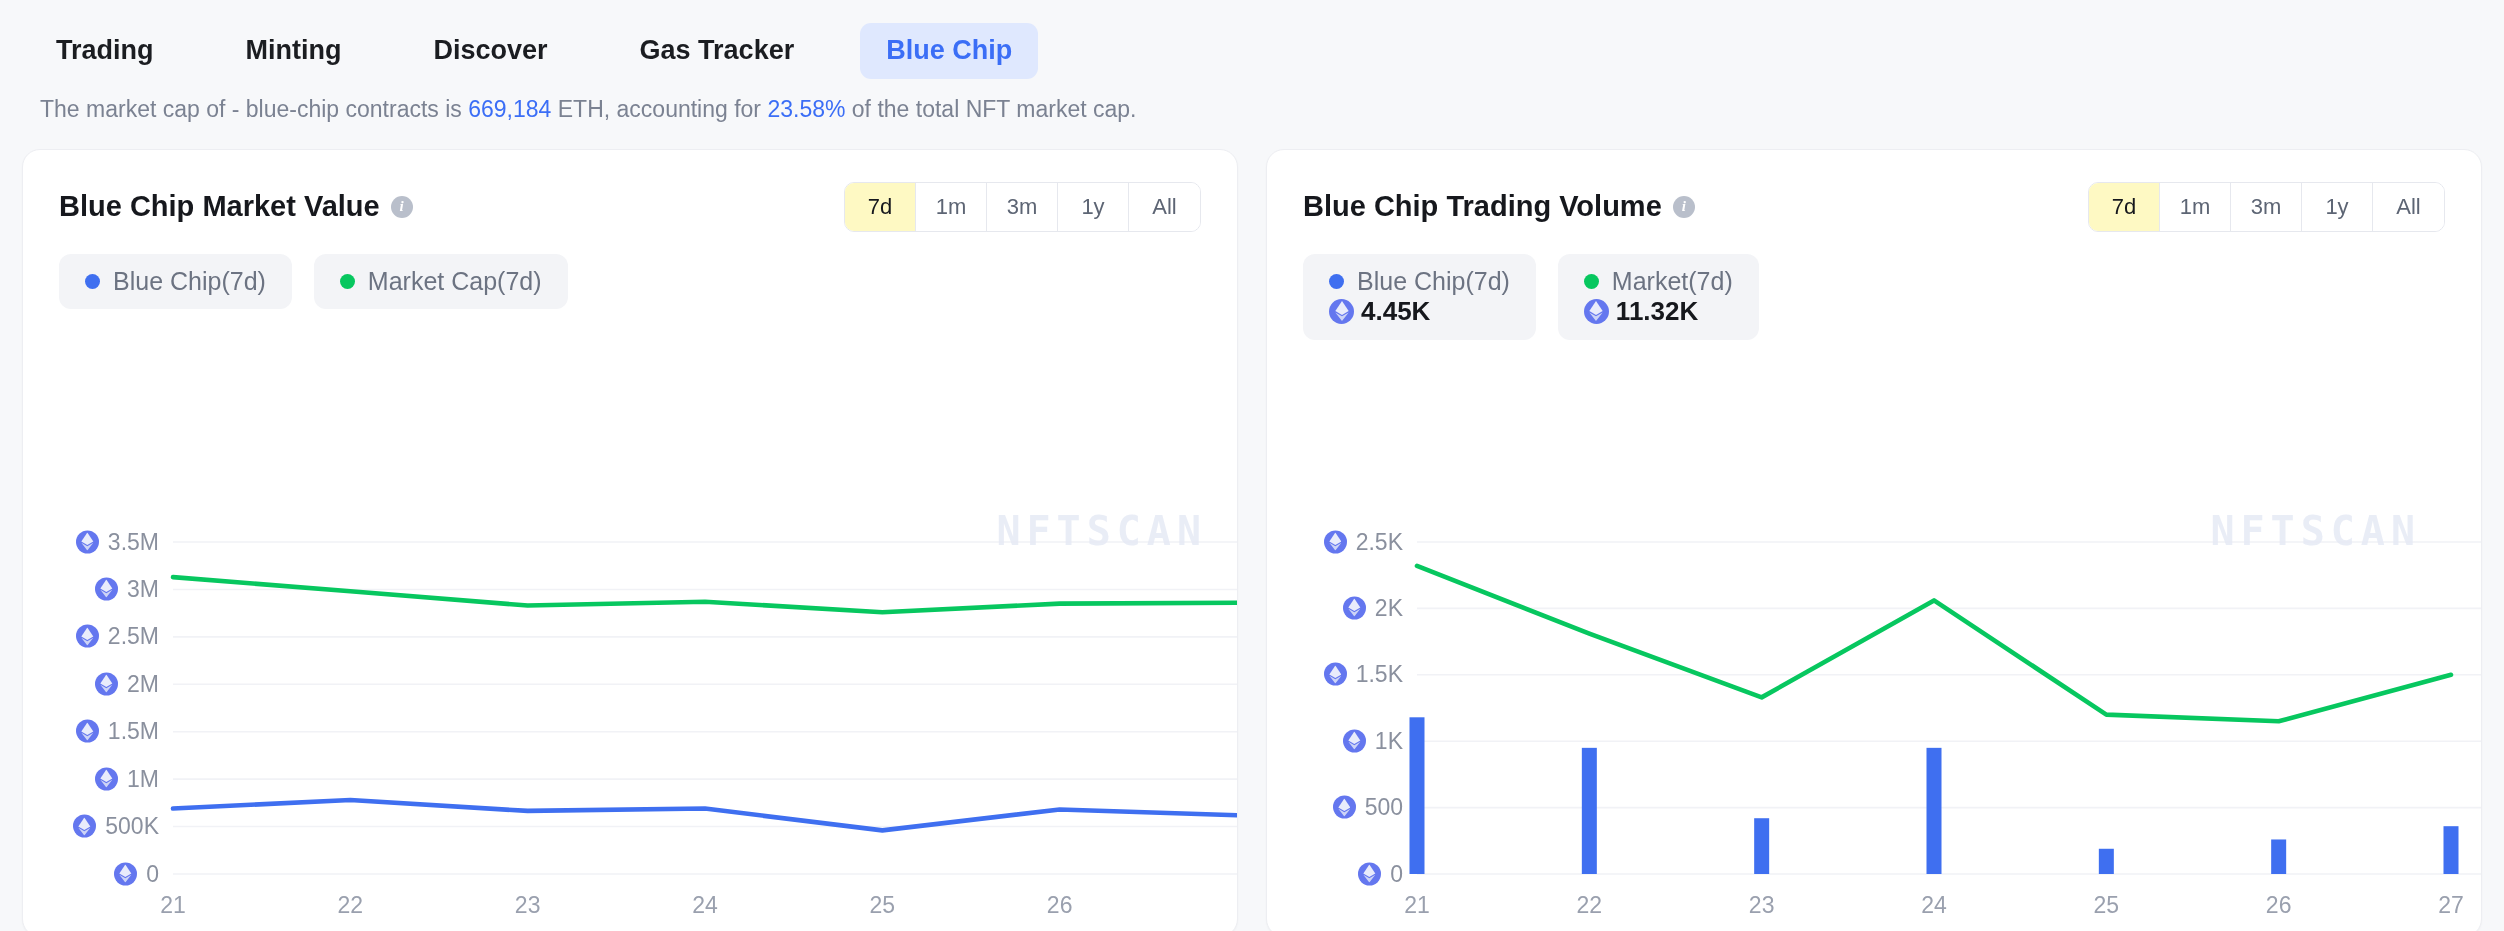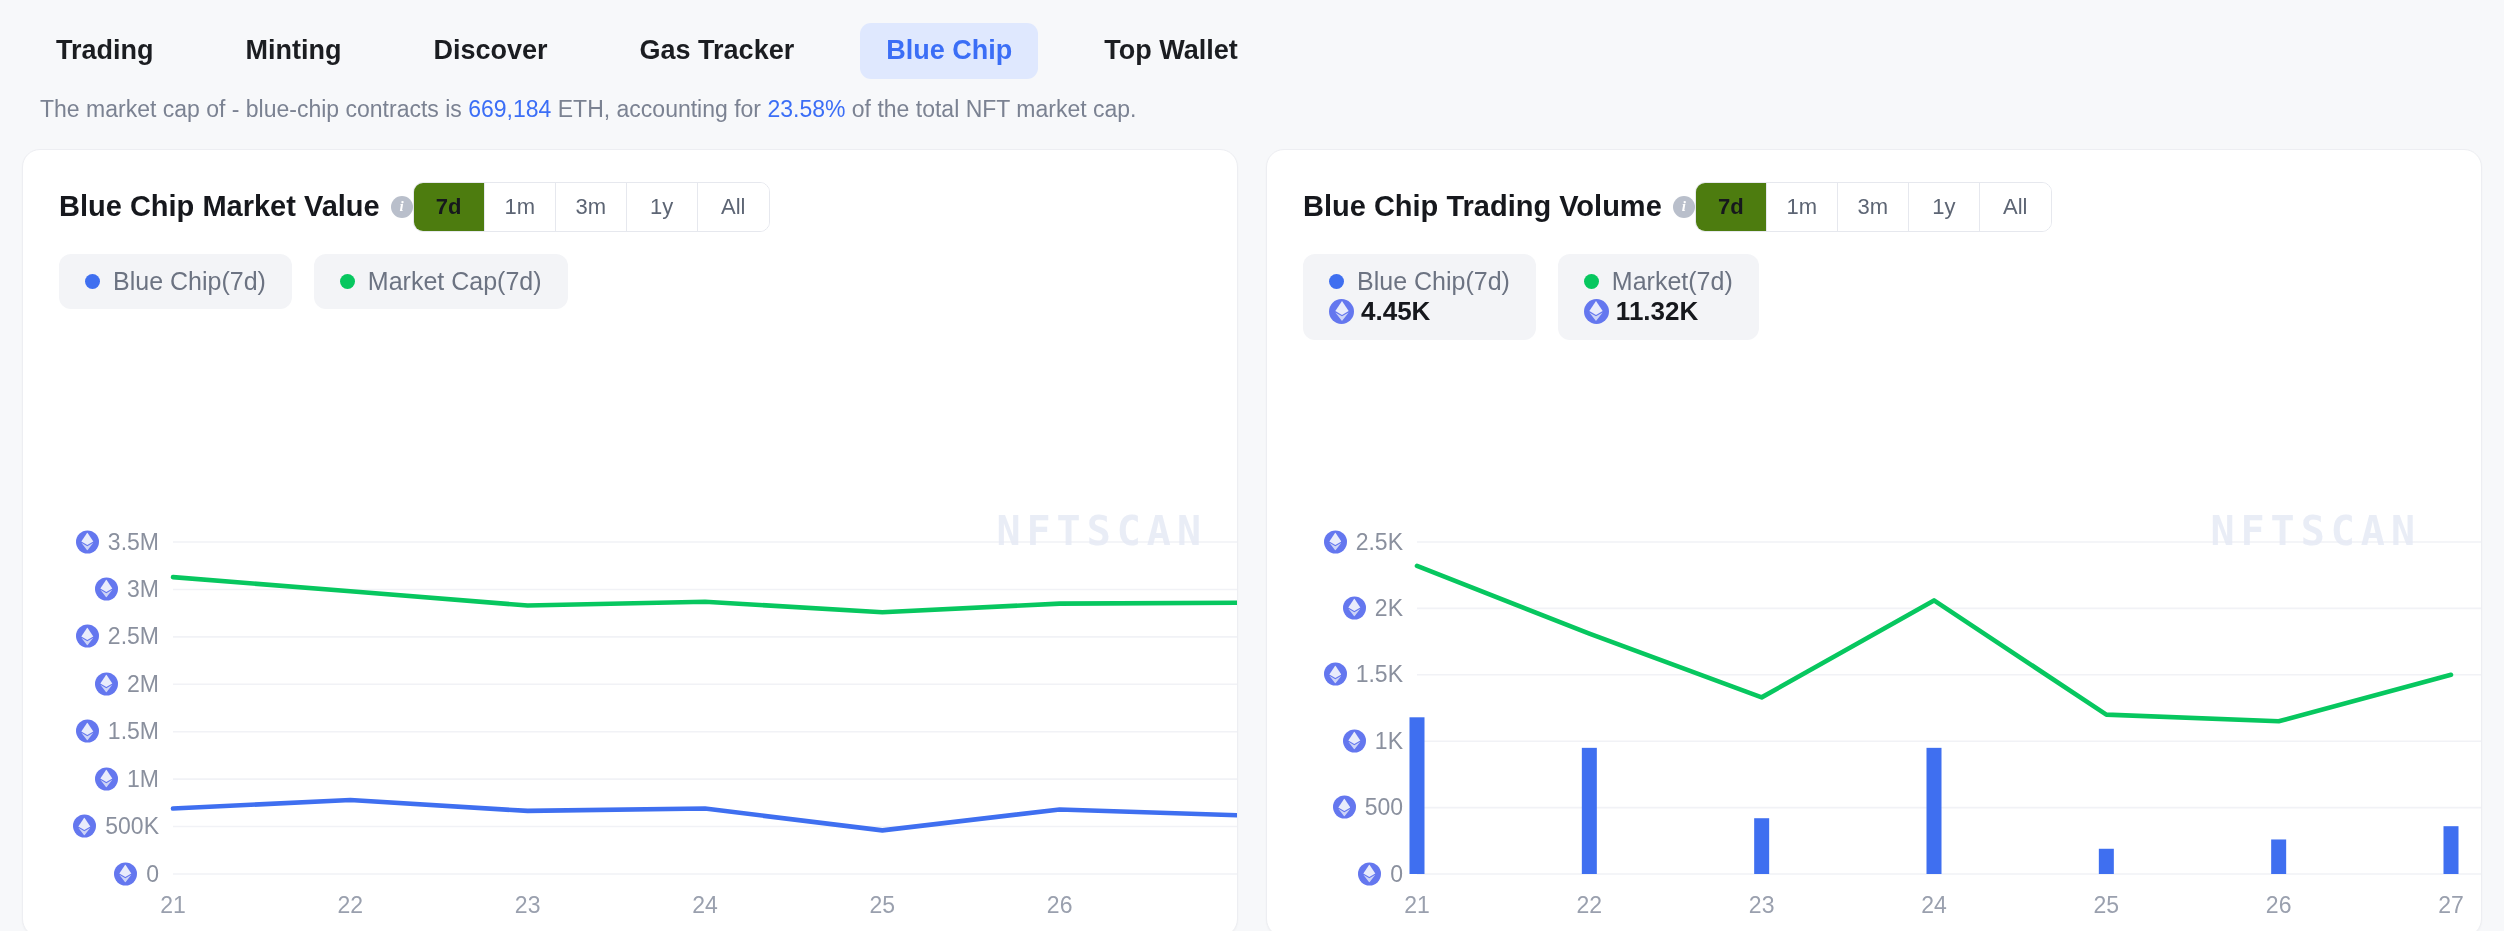--- a/index.html
+++ b/index.html
@@ -42,21 +42,21 @@
     background: #ffffff;
     border: 1px solid #edeef2;
     border-radius: 18px;
     height: 788px;
     position: relative;
     overflow: hidden;
     box-shadow: 0 1px 2px rgba(20,25,45,.03);
   }
 
   .card-head {
-    display: flex; align-items: center; justify-content: flex-start;
+    display: flex; align-items: center; justify-content: space-between;
     padding: 32px 36px 0 36px;
   }
   .card-title {
     display: flex; align-items: center; gap: 11px;
     font-size: 29px; font-weight: bold; color: #16181d;
     white-space: nowrap;
   }
   .info-icon {
     width: 22px; height: 22px; border-radius: 50%;
     background: #b9bfcb; color: #fff;
@@ -72,21 +72,21 @@
     overflow: hidden; background: #fff;
   }
   .range-btn {
     font-size: 22px; color: #5d6personally;
     color: #5d6574;
     padding: 11px 0; width: 71px; text-align: center;
     border-right: 1px solid #e6e8ee; background: #fff;
     line-height: 1.2;
   }
   .range-btn:last-child { border-right: none; }
-  .range-btn.active { background: #4d7c0f; color: #16181d; font-weight: bold; }
+  .range-btn.active { background: #fef9c3; color: #16181d; font-weight: normal; }
 
   
   .legend-row {
     display: flex; gap: 22px;
     padding: 22px 36px 0 36px;
   }
   .chip {
     background: #f3f4f7; border-radius: 12px;
     padding: 13px 26px;
   }
@@ -134,21 +134,20 @@
 </style>
 </head>
 <body>
 
 <div class="nav">
   <div class="nav-item">Trading</div>
   <div class="nav-item">Minting</div>
   <div class="nav-item">Discover</div>
   <div class="nav-item">Gas Tracker</div>
   <div class="nav-item active">Blue Chip</div>
-  <div class="nav-item">Top Wallet</div>
 </div>
 
 <div class="subtitle"><span>The market cap of - blue-chip contracts is </span><span class="hl">669,184</span><span> ETH, accounting for </span><span class="hl">23.58%</span><span> of the total NFT market cap.</span></div>
 
 <div class="cards">
 
   <div class="card">
     <div class="card-head">
       <div class="card-title">
         <span>Blue Chip Market Value</span>

